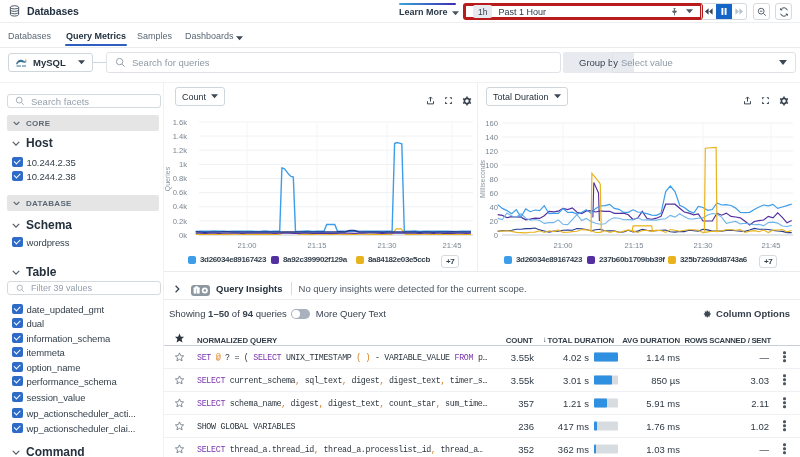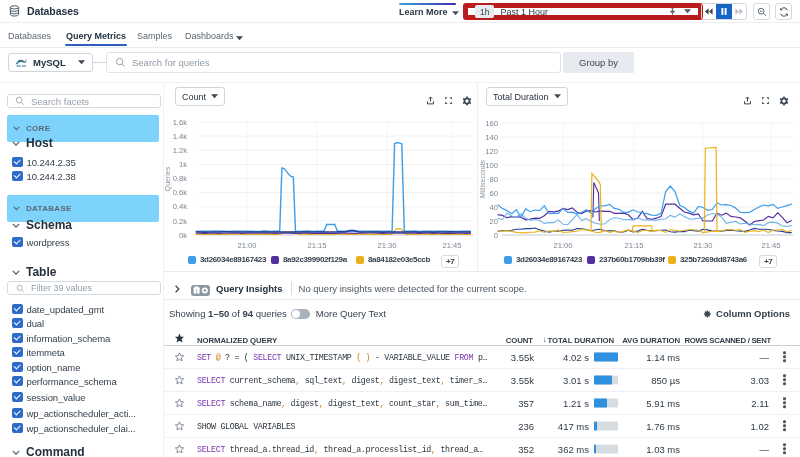--- a/index.html
+++ b/index.html
@@ -5,21 +5,21 @@
 * { margin:0; padding:0; box-sizing:border-box; }
 html,body { width:800px; height:457px; overflow:hidden; background:#fff;
   font-family:"Liberation Sans", sans-serif; color:#37424e; }
 .abs { position:absolute; }
 
 .topbar { position:relative; height:23px; border-bottom:1px solid #eceef1; }
 .title { position:absolute; left:9px; top:5px; font-size:10.5px; letter-spacing:-0.1px; font-weight:bold; color:#1e2e3e; display:flex; align-items:center; gap:7px;}
 .learn { position:absolute; left:399px; top:7px; font-size:9px; font-weight:bold; color:#2a3847; }
 .learn:before { content:""; position:absolute; left:0; top:-4.5px; width:57px; height:2.5px; border-radius:2px;
   background:linear-gradient(90deg,#3ba3d8,#3f2bb3); }
-.timebox { position:absolute; left:463px; top:3px; width:240px; height:17px; border:5px solid #b91c1c; border-radius:3px;
+.timebox { position:absolute; left:463px; top:3px; width:240px; height:17px; border:3px solid #b91c1c; border-radius:3px;
   display:flex; align-items:center; font-size:9px; color:#2a3847; }
 .chip1h { background:#e7eaee; border-radius:2px; font-size:8.5px; padding:1.5px 5px; margin:0 6px 0 7px; color:#3a4450;}
 .pin { margin-left:auto; }
 .playgroup { position:absolute; left:701px; top:3px; width:46px; height:17px; border:1px solid #d4dade; border-radius:3px;
   display:flex; align-items:stretch; overflow:hidden;}
 .pg-btn { flex:1; display:flex; align-items:center; justify-content:center; }
 .pg-pause { background:#1565c8; flex:1.15;}
 .sqbtn { position:absolute; top:3px; width:17px; height:17px; border:1px solid #d4dade; border-radius:3px;
   display:flex; align-items:center; justify-content:center; }
 
@@ -38,21 +38,21 @@
   color:#3a4450; display:flex; align-items:center; padding:0 16px; }
 .gsel { position:absolute; left:612px; top:4px; width:184px; height:21px; border:1px solid #dfe3e7; border-radius:0 3px 3px 0;
   display:flex; align-items:center; color:#8e99a5; font-size:9.5px; padding-left:8px;}
 
 .content { position:relative; display:flex; height:374px; }
 .sidebar { width:164px; position:relative; border-right:1px solid #f0f2f4; font-size:9.5px; flex:none;}
 .main { position:relative; flex:1; }
 
 .sfacet { position:absolute; left:7px; top:11px; width:154px; height:14px; border:1px solid #d4dade; border-radius:3px;
   display:flex; align-items:center; color:#95a0ac; font-size:9.5px;}
-.facethead { position:absolute; left:7px; width:152px; height:27px; background:#7dd3fc; border-radius:2px;
+.facethead { position:absolute; left:7px; width:152px; height:16px; background:#e5e5e5; border-radius:2px;
   font-size:8px; font-weight:bold; color:#5b6875; display:flex; align-items:center; padding-left:6px; letter-spacing:0.3px;}
 .fhchev { margin-right:6px; }
 .fname { position:absolute; left:12px; font-size:12px; font-weight:bold; color:#25313d; display:flex; align-items:center; gap:6px;}
 .fitem { position:absolute; left:12px; height:12px; display:flex; align-items:center; gap:4px; font-size:9.5px; color:#333f4a; white-space:nowrap; letter-spacing:-0.1px;}
 .cb { width:10.5px; height:10.5px; background:#2e6bc8; border-radius:2px; flex:none; position:relative;}
 .cb:after { content:""; position:absolute; left:2.2px; top:2.6px; width:5.2px; height:2.6px;
   border-left:1.4px solid #fff; border-bottom:1.4px solid #fff; transform:rotate(-45deg); }
 .ffilter { position:absolute; left:7px; top:198px; width:154px; height:14px; border:1px solid #d4dade; border-radius:3px;
   display:flex; align-items:center; color:#95a0ac; font-size:9px;}
 
@@ -168,20 +168,25 @@
   </div>
   <div class="dash"></div>
   <div class="qsearch">
     <svg width="11" height="11" viewBox="0 0 24 24" fill="none" stroke="#8e99a5" stroke-width="2" style="margin:0 6px 0 8px;">
       <circle cx="10" cy="10" r="7"></circle>
         <path d="M15.5 15.5L21 21"></path>
     </svg>
     Search for queries
   </div>
   <div class="gby">Group by</div>
+  <div class="gsel">Select value
+    <svg width="8" height="5" viewBox="0 0 10 6" fill="#3c4854" style="margin-left:auto;margin-right:8px;">
+        <path d="M0 0l5 6 5-6z"></path>
+      </svg>
+  </div>
 </div>
 <div class="content">
   <div class="sidebar">
     <div class="sfacet">
       <svg width="10" height="10" viewBox="0 0 24 24" fill="none" stroke="#95a0ac" stroke-width="2" style="margin:0 6px 0 7px;">
         <circle cx="10" cy="10" r="7"></circle>
           <path d="M15.5 15.5L21 21"></path>
       </svg>
       Search facets
     </div>

